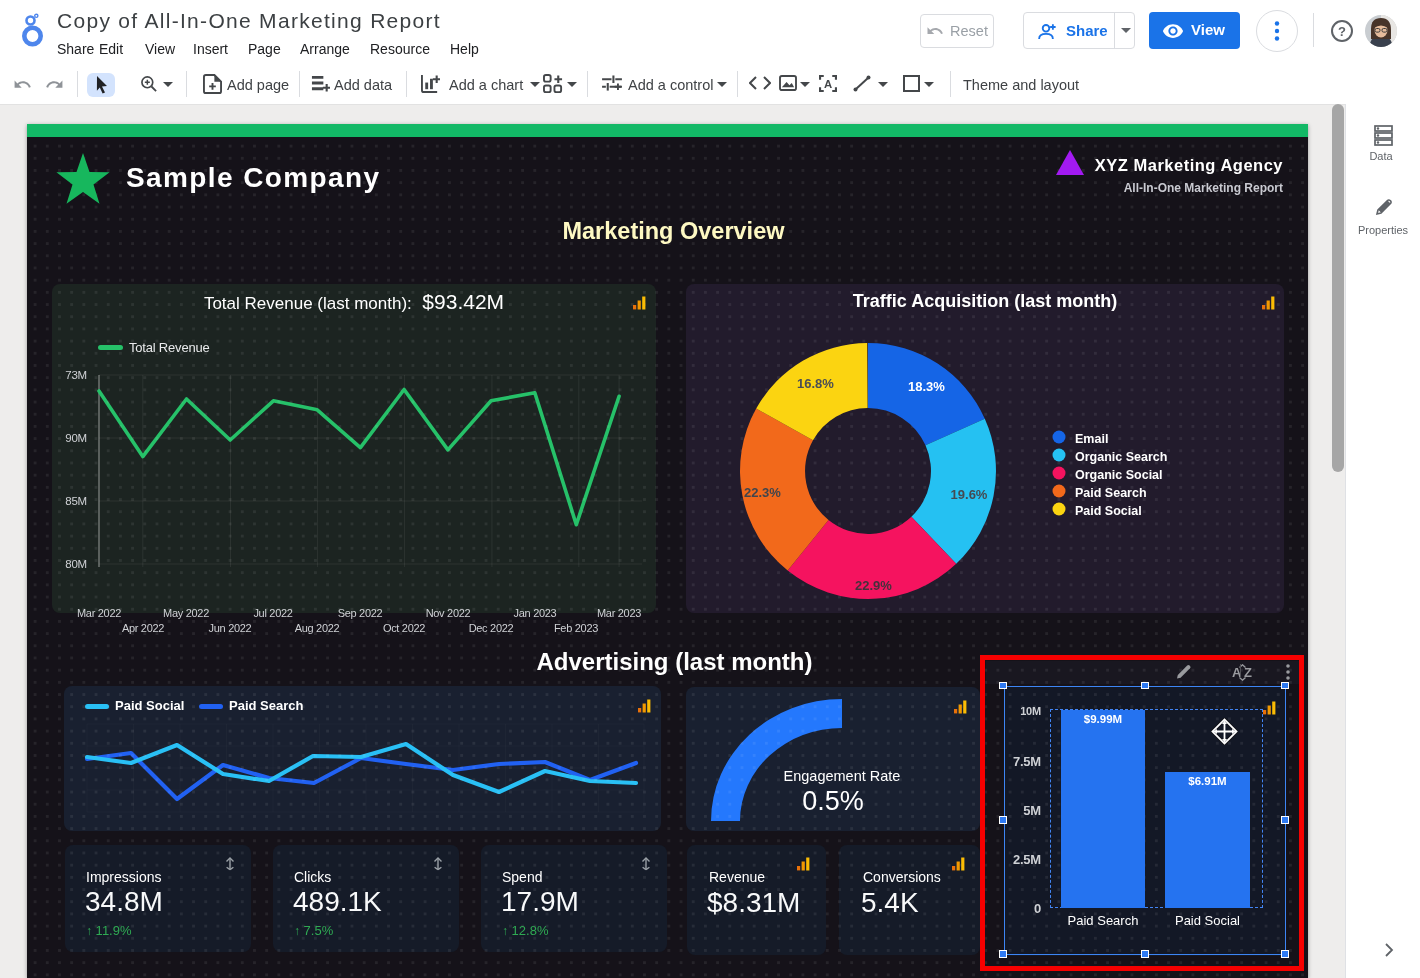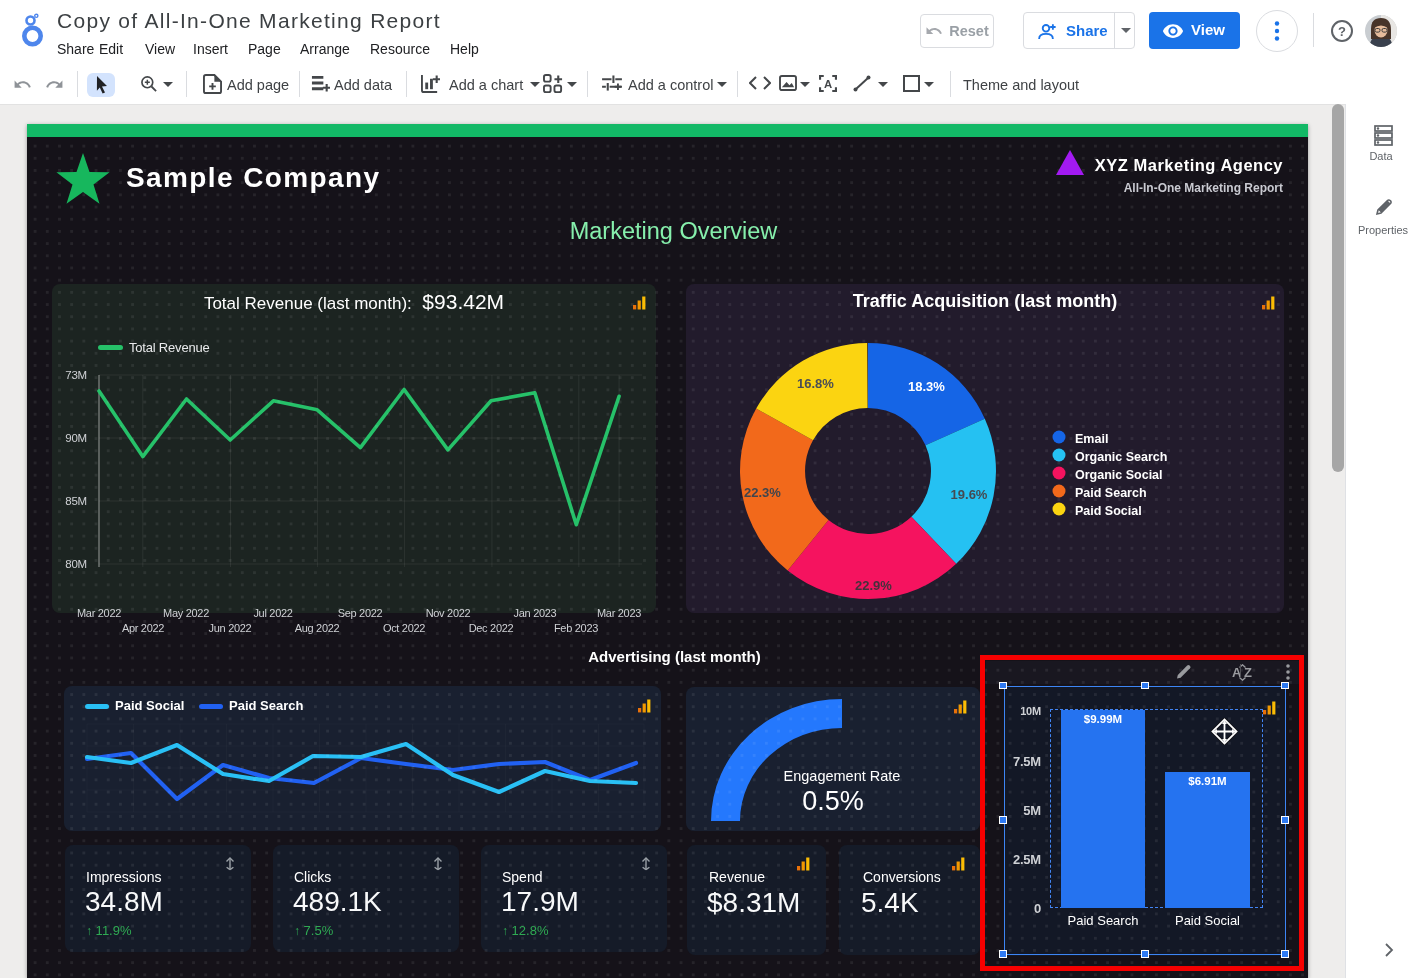--- a/index.html
+++ b/index.html
@@ -28,21 +28,21 @@
   <div class="abs" style="left:57px;top:9px;font-size:21px;letter-spacing:1.3px;color:#3c4043;">Copy of All-In-One Marketing Report</div>
   <span class="menu" style="left:57px">Share</span>
   <span class="menu" style="left:99px">Edit</span>
   <span class="menu" style="left:145px">View</span>
   <span class="menu" style="left:193px">Insert</span>
   <span class="menu" style="left:248px">Page</span>
   <span class="menu" style="left:300px">Arrange</span>
   <span class="menu" style="left:370px">Resource</span>
   <span class="menu" style="left:450px">Help</span>
 
-  <div class="abs" style="left:920px;top:14px;width:72px;height:32px;border:1px solid #dadce0;border-radius:4px;display:flex;align-items:center;justify-content:center;gap:6px;font-weight:bold;">
+  <div class="abs" style="left:920px;top:14px;width:72px;height:32px;border:1px solid #dadce0;border-radius:4px;display:flex;align-items:center;justify-content:center;gap:6px;">
     <svg width="18" height="18" viewBox="0 0 24 24">
         <path d="M12.5 8c-2.65 0-5.05 1-6.9 2.6L2 7v9h9l-3.62-3.62c1.39-1.16 3.16-1.88 5.12-1.88 3.54 0 6.55 2.31 7.6 5.5l2.37-.78C21.08 11.03 17.15 8 12.5 8z" fill="#a5a8ad"></path>
       </svg>
     <span style="font-size:14.5px;color:#9aa0a6;">Reset</span>
   </div>
 
   <div class="abs" style="left:1023px;top:12px;width:112px;height:37px;border:1px solid #dadce0;border-radius:4px;box-sizing:border-box;">
     <svg class="abs" style="left:11px;top:8px" width="22" height="22" viewBox="0 0 24 24">
         <g fill="none" stroke="#1a73e8" stroke-width="2">
           <circle cx="12" cy="8" r="3.6"></circle>
@@ -200,21 +200,21 @@
 
 <svg class="abs z4" style="left:28px;top:28px" width="56" height="53" viewBox="0 0 56 53">
       <polygon points="28.0,1.0 34.5,20.1 54.6,20.3 38.5,32.4 44.5,51.7 28.0,40.0 11.5,51.7 17.5,32.4 1.4,20.3 21.5,20.1" fill="#17b75d"></polygon>
     </svg>
 <div class="abs z4" style="left:99px;top:38px;font-size:28px;font-weight:bold;letter-spacing:1.4px;color:#fff;">Sample Company</div>
 <svg class="abs z4" style="left:1029px;top:26px" width="28" height="25" viewBox="0 0 28 25">
       <polygon points="14,0 28,25 0,25" fill="#a31af2"></polygon>
     </svg>
 <div class="abs z4" style="left:956px;top:32px;width:300px;text-align:right;font-size:16.5px;font-weight:bold;letter-spacing:0.5px;color:#fff;">XYZ Marketing Agency</div>
 <div class="abs z4" style="left:956px;top:57px;width:300px;text-align:right;font-size:12px;font-weight:bold;color:#c9cad1;">All-In-One Marketing Report</div>
-<div class="abs z4" style="left:6px;top:94px;width:1281px;text-align:center;font-size:23.5px;font-weight:normal;color:#86efac;">Marketing Overview</div>
+<div class="abs z4" style="left:6px;top:94px;width:1281px;text-align:center;font-size:23.5px;font-weight:bold;color:#fef9c3;">Marketing Overview</div>
 
 <div class="tile" style="left:25px;top:160px;width:604px;height:329px;background:#1c2421;"></div>
 <div class="abs z4" style="left:25px;top:166px;width:604px;text-align:center;color:#fff;"><span style="font-size:17px;">Total Revenue (last month): </span><span style="font-size:21px;">&nbsp;$93.42M</span></div>
 <svg class="abs z4" style="left:606px;top:172px" width="13" height="14" viewBox="0 0 13 14">
       <rect x="0" y="9" width="3.2" height="4.4" fill="#e8710a"></rect>
       <rect x="4.6" y="4.5" width="3.2" height="9" fill="#f29900"></rect>
       <rect x="9.2" y="0.5" width="3.2" height="13" fill="#fbbc04"></rect>
     </svg>
 <div class="abs z4" style="left:71px;top:221px;width:25px;height:5px;border-radius:2.5px;background:#26c169;"></div>
 <div class="abs z4" style="left:102px;top:216px;font-size:13px;color:#e9eaec;letter-spacing:-0.2px;">Total Revenue</div>
@@ -264,21 +264,21 @@
 <div class="abs z4" style="left:717px;top:361px;font-size:13px;font-weight:bold;color:#41454c;">22.3%</div>
 <div class="abs z4" style="left:828px;top:454px;font-size:13px;font-weight:bold;color:#45303c;">22.9%</div>
 <svg class="abs z4" style="left:1025px;top:306px" width="14" height="92" viewBox="0 0 14 92">
   <circle cx="7" cy="7" r="6.5" fill="#1565e6"></circle>
       <circle cx="7" cy="25" r="6.5" fill="#25c1f2"></circle>
       <circle cx="7" cy="43" r="6.5" fill="#f5135f"></circle>
       <circle cx="7" cy="61" r="6.5" fill="#f2691b"></circle>
       <circle cx="7" cy="79" r="6.5" fill="#fbd411"></circle>
 </svg>
 <div class="abs z4" style="left:1048px;top:306px;font-size:12.5px;font-weight:bold;color:#fff;line-height:18px;">Email<br>Organic Search<br>Organic Social<br>Paid Search<br>Paid Social</div>
-<div class="abs z4" style="left:7px;top:524px;width:1281px;text-align:center;font-size:15px;font-weight:bold;color:#fff;">Advertising (last month)</div>
+<div class="abs z4" style="left:7px;top:524px;width:1281px;text-align:center;font-size:24px;font-weight:bold;color:#fff;">Advertising (last month)</div>
 
 <div class="tile" style="left:37px;top:562px;width:597px;height:145px;background:#192030;"></div>
 <div class="abs z4" style="left:58px;top:580px;width:24px;height:5px;border-radius:2.5px;background:#29c0f5;"></div>
 <div class="abs z4" style="left:88px;top:574px;font-size:13px;font-weight:bold;color:#fff;">Paid Social</div>
 <div class="abs z4" style="left:172px;top:580px;width:24px;height:5px;border-radius:2.5px;background:#2161f2;"></div>
 <div class="abs z4" style="left:202px;top:574px;font-size:13px;font-weight:bold;color:#fff;">Paid Search</div>
 <svg class="abs z4" style="left:611px;top:575px" width="13" height="14" viewBox="0 0 13 14">
       <rect x="0" y="9" width="3.2" height="4.4" fill="#e8710a"></rect>
       <rect x="4.6" y="4.5" width="3.2" height="9" fill="#f29900"></rect>
       <rect x="9.2" y="0.5" width="3.2" height="13" fill="#fbbc04"></rect>

